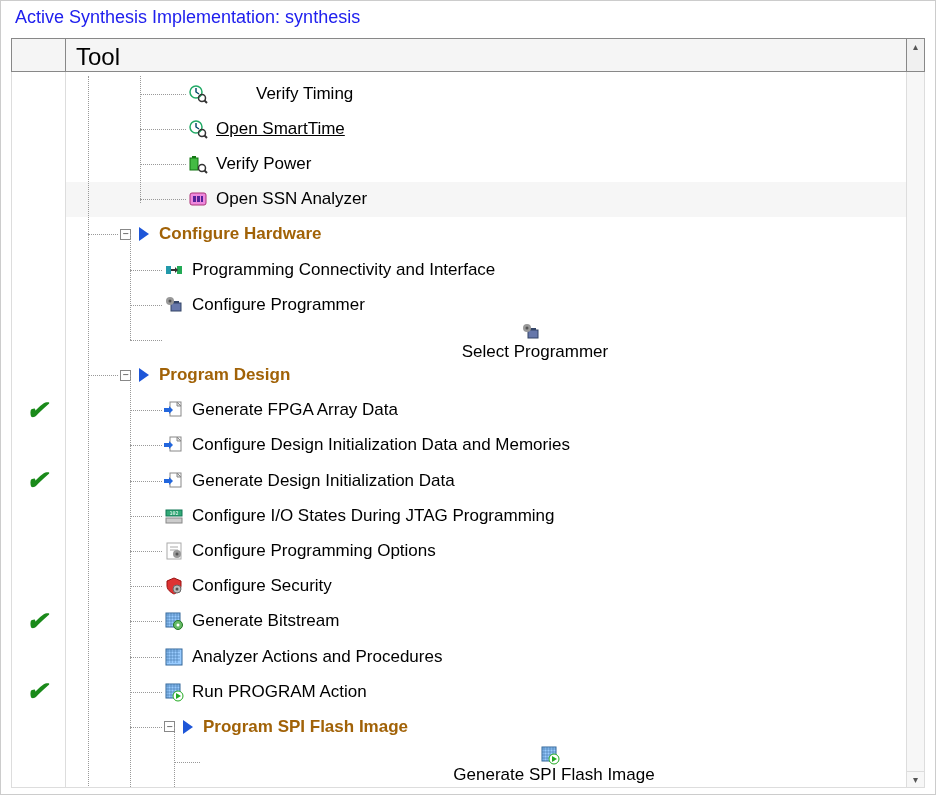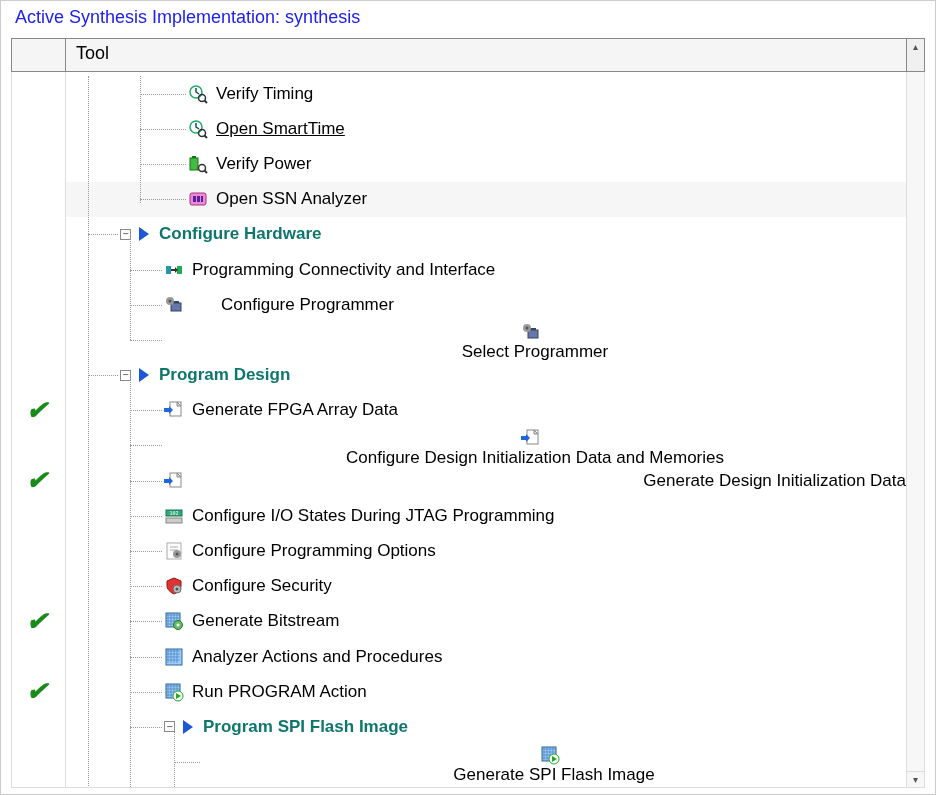--- a/index.html
+++ b/index.html
@@ -29,21 +29,21 @@
     background: #f5f5f5;
     height: 34px;
   }
   .status-col {
     width: 54px;
     border-right: 1px solid #888;
   }
   .tool-col-header {
     flex: 1;
     padding: 4px 10px;
-    font-size: 18px;
+    font-size: 24px;
     position: relative;
   }
   .header-scrollbtn {
     width: 18px;
     border-left: 1px solid #888;
     background: #f0f0f0;
     display: flex;
     align-items: flex-start;
     justify-content: center;
     font-size: 10px;
@@ -88,21 +88,21 @@
   }
   .tree-item {
     height: 35.2px;
     display: flex;
     align-items: center;
     position: relative;
     white-space: nowrap;
   }
   .tree-item.selected { background: #f6f6f6; }
   .cat-label {
-    color: #0f766e;
+    color: #a16207;
     font-weight: 600;
   }
   .item-label {
     color: #000;
     font-weight: 400;
   }
   .expander {
     width: 11px;
     height: 11px;
     border: 1px solid #888;
@@ -158,21 +158,21 @@
     <div class="header-scrollbtn">▴</div>
   </div>
   <div class="body-row">
     <div class="status-panel" id="status-panel">
         <div class="checkmark" style="top: 322.8px;">✔</div>
         <div class="checkmark" style="top: 393.2px;">✔</div>
         <div class="checkmark" style="top: 534px;">✔</div>
         <div class="checkmark" style="top: 604.4px;">✔</div>
       </div>
     <div class="tree-panel" id="tree-panel">
-        <div class="tree-item" style="padding-left: 122px;">
+        <div class="tree-item" style="padding-left: 122px; gap: 40px;">
           <div class="hline" style="left: 74px; top: 17.6px; width: 46px; position: absolute;"></div>
           <span class="icon">
             <svg width="20" height="20" viewBox="0 0 20 20">
               <circle cx="8" cy="8" r="6" fill="none" stroke="#2a6" stroke-width="1.5"></circle>
               <path d="M8 4 V8 L11 10" stroke="#046" stroke-width="1.4" fill="none"></path>
               <circle cx="14" cy="14" r="3.5" fill="none" stroke="#333" stroke-width="1.5"></circle>
               <line x1="16.5" y1="16.5" x2="19" y2="19" stroke="#333" stroke-width="2"></line>
             </svg>
           </span>
           <span class="item-label">Verify Timing</span>
@@ -226,21 +226,21 @@
           <span class="icon">
             <svg width="20" height="20" viewBox="0 0 20 20">
               <rect x="2" y="6" width="5" height="8" fill="#29a"></rect>
               <rect x="13" y="6" width="5" height="8" fill="#2a5"></rect>
               <path d="M7 10 L13 10" stroke="#333" stroke-width="2" marker-end=""></path>
               <polygon points="11,7 14,10 11,13" fill="#333"></polygon>
             </svg>
           </span>
           <span class="item-label">Programming Connectivity and Interface</span>
         </div>
-        <div class="tree-item" style="padding-left: 98px; gap: 29px;">
+        <div class="tree-item" style="padding-left: 98px;">
           <div class="hline" style="left: 64px; top: 17.6px; width: 32px; position: absolute;"></div>
           <span class="icon">
             <svg width="20" height="20" viewBox="0 0 20 20">
               <rect x="7" y="8" width="10" height="8" fill="#67a" stroke="#346"></rect>
               <rect x="9" y="6" width="6" height="2" fill="#346"></rect>
               <circle cx="6" cy="6" r="4" fill="#999"></circle>
               <circle cx="6" cy="6" r="1.5" fill="#555"></circle>
             </svg>
           </span>
           <span class="item-label">Configure Programmer</span>
@@ -268,32 +268,32 @@
           <div class="hline" style="left: 64px; top: 17.6px; width: 32px; position: absolute;"></div>
           <span class="icon">
             <svg width="20" height="20" viewBox="0 0 20 20">
               <rect x="6" y="2" width="11" height="14" fill="#fff" stroke="#888"></rect>
               <path d="M13 2 L17 6 L13 6 Z" fill="#ddd" stroke="#888"></path>
               <polygon points="0,8 5,8 5,6 9,10 5,14 5,12 0,12" fill="#26d"></polygon>
             </svg>
           </span>
           <span class="item-label">Generate FPGA Array Data</span>
         </div>
-        <div class="tree-item" style="padding-left: 98px; flex-direction: column;">
+        <div class="tree-item" style="padding-left: 98px;">
           <div class="hline" style="left: 64px; top: 17.6px; width: 32px; position: absolute;"></div>
           <span class="icon">
             <svg width="20" height="20" viewBox="0 0 20 20">
               <rect x="6" y="2" width="11" height="14" fill="#fff" stroke="#888"></rect>
               <path d="M13 2 L17 6 L13 6 Z" fill="#ddd" stroke="#888"></path>
               <polygon points="0,8 5,8 5,6 9,10 5,14 5,12 0,12" fill="#26d"></polygon>
             </svg>
           </span>
           <span class="item-label">Configure Design Initialization Data and Memories</span>
         </div>
-        <div class="tree-item" style="padding-left: 98px; justify-content: space-between;">
+        <div class="tree-item" style="padding-left: 98px;">
           <div class="hline" style="left: 64px; top: 17.6px; width: 32px; position: absolute;"></div>
           <span class="icon">
             <svg width="20" height="20" viewBox="0 0 20 20">
               <rect x="6" y="2" width="11" height="14" fill="#fff" stroke="#888"></rect>
               <path d="M13 2 L17 6 L13 6 Z" fill="#ddd" stroke="#888"></path>
               <polygon points="0,8 5,8 5,6 9,10 5,14 5,12 0,12" fill="#26d"></polygon>
             </svg>
           </span>
           <span class="item-label">Generate Design Initialization Data</span>
         </div>

